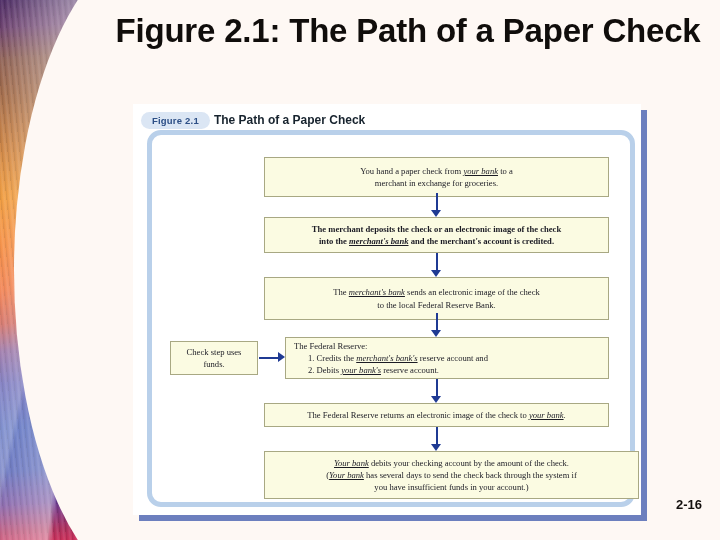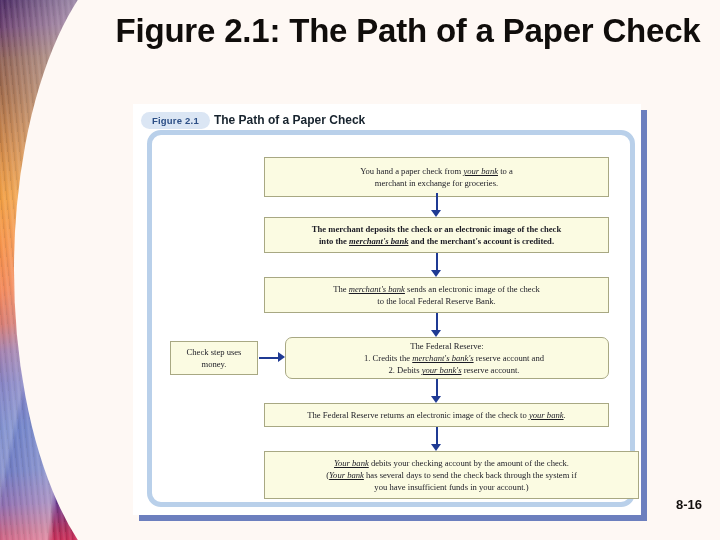--- a/index.html
+++ b/index.html
@@ -143,23 +143,22 @@
     font-size: 8.6px;
     line-height: 1.42;
     color: #1b1b24;
     text-align: center;
     display: flex;
     flex-direction: column;
     justify-content: center;
     padding: 3px 8px;
   }
   .flow-box.left-align {
-    text-align: center;
+    text-align: left;
     padding-left: 8px;
-    border-radius: 7px;
   }
   .flow-box .term {
     font-style: italic;
     text-decoration: underline;
   }
   .numbered {
     margin: 0;
     padding-left: 14px;
   }
   .numbered li { list-style: none; }
@@ -251,32 +250,32 @@
 
     <div class="flow-box" style="left:112px; top:82px; width:345px; height:36px;font-weight:bold;">
       <span>The merchant deposits the check or an electronic image of the check<br>into the <span class="term">merchant's bank</span> and the merchant's account is credited.</span>
     </div>
 
     <div class="arrow-v" style="left:279px; top:118px; height:24px;">
       <div class="shaft"></div>
         <div class="head"></div>
     </div>
 
-    <div class="flow-box" style="left:112px; top:142px; width:345px; height:36px;">
+    <div class="flow-box" style="left:112px; top:142px; width:345px; height:43px;">
       <span>The <span class="term">merchant's bank</span> sends an electronic image of the check<br>to the local Federal Reserve Bank.</span>
     </div>
 
     <div class="arrow-v" style="left:279px; top:178px; height:24px;">
       <div class="shaft"></div>
         <div class="head"></div>
     </div>
 
     <div class="flow-box" style="left:18px; top:206px; width:88px; height:34px;">
       <span>Check step uses</span>
-      <span>money.</span>
+      <span>funds.</span>
     </div>
 
     <div class="arrow-h" style="left:107px; top:217px; width:26px;">
       <div class="shaft"></div>
         <div class="head"></div>
     </div>
 
     <div class="flow-box left-align" style="left:133px; top:202px; width:324px; height:42px;">
       <span>The Federal Reserve:</span>
       <ul class="numbered">
@@ -299,13 +298,13 @@
         <div class="head"></div>
     </div>
 
     <div class="flow-box" style="left:112px; top:316px; width:375px; height:48px;">
       <span><span class="term">Your bank</span> debits your checking account by the amount of the check.<br>(<span class="term">Your bank</span> has several days to send the check back through the system if<br>you have insufficient funds in your account.)</span>
     </div>
 
   </div>
 </div>
 
-<div id="slide-number">8-16</div>
+<div id="slide-number">2-16</div>
 
 </body></html>

